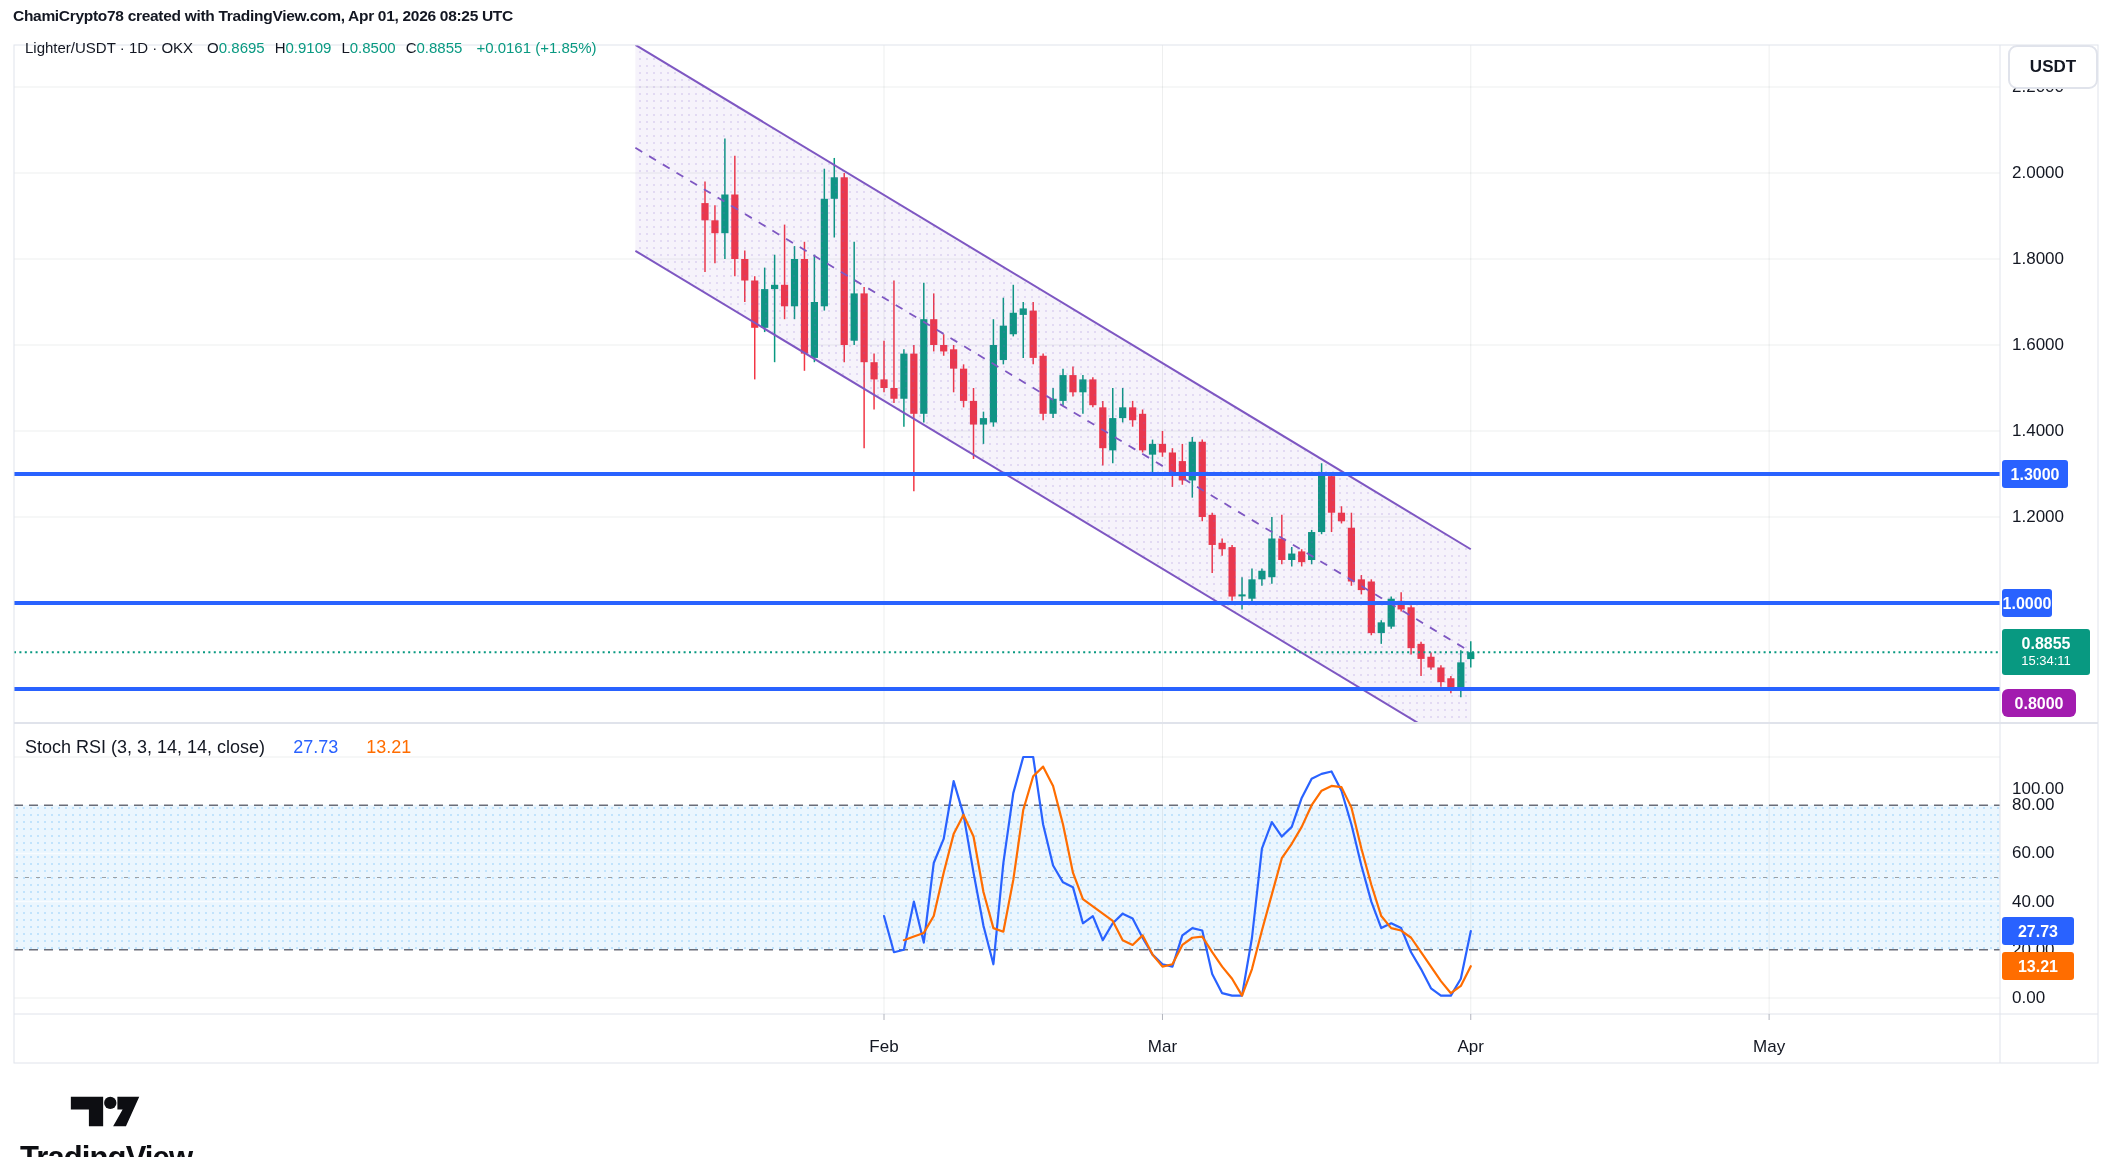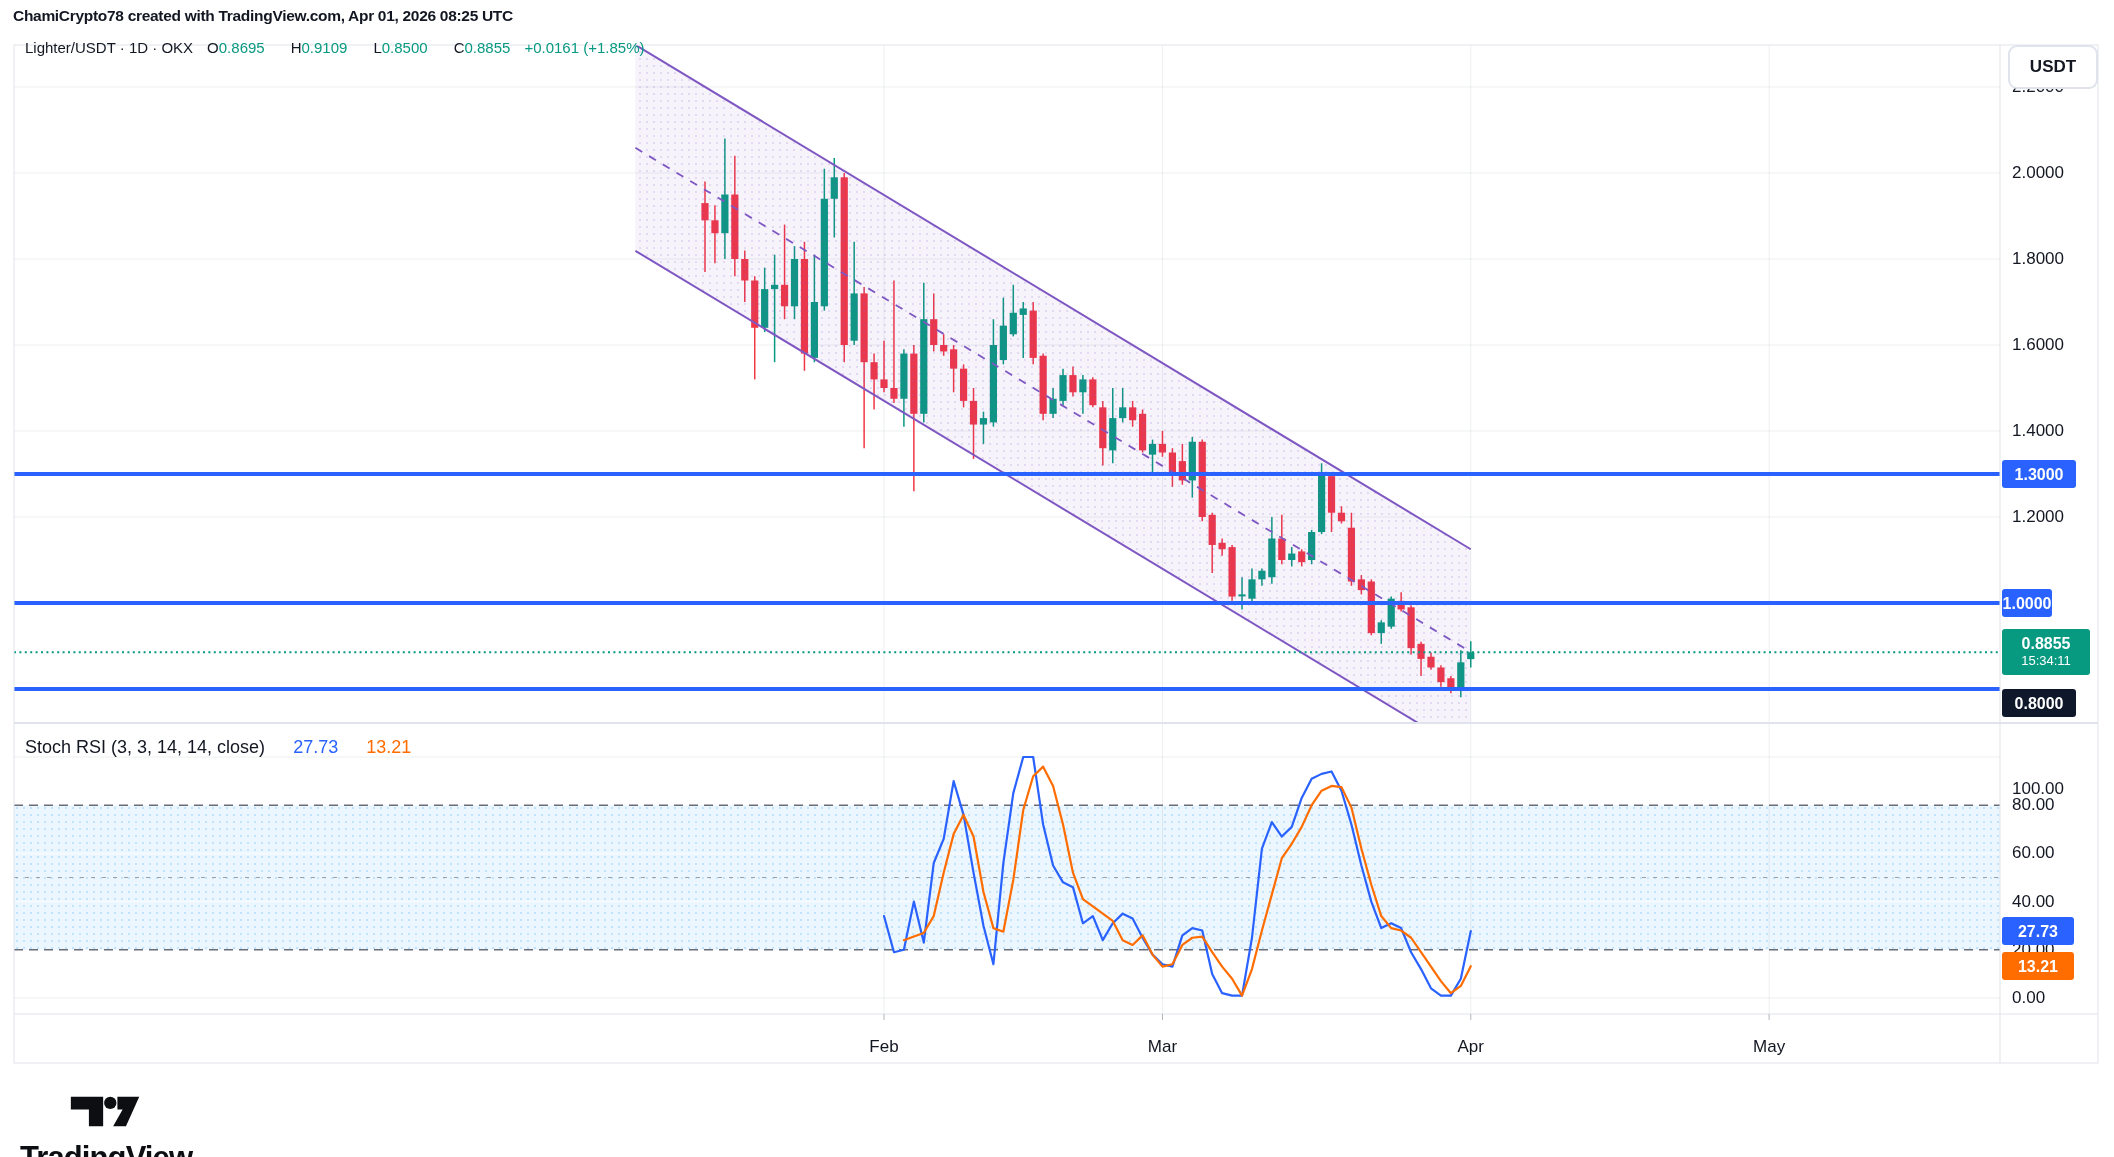--- a/index.html
+++ b/index.html
@@ -4,21 +4,21 @@
 <style>
   html,body{margin:0;padding:0;background:#ffffff;width:2114px;height:1157px;
     font-family:"Liberation Sans",sans-serif;color:#131722;overflow:hidden;}
   .stage{position:relative;width:2114px;height:1157px;background:#fff;}
   #plot{position:absolute;left:0;top:0;}
   #overlay{position:absolute;left:0;top:0;width:2114px;height:1157px;pointer-events:none;}
   .attribution{position:absolute;left:13px;top:7px;font-size:15.5px;font-weight:700;
     letter-spacing:-0.3px;color:#131722;white-space:nowrap;}
   .legend{position:absolute;left:25px;top:39px;font-size:15px;display:flex;gap:14px;
     align-items:baseline;white-space:nowrap;}
-  .legend .ohlc{display:flex;gap:26px;}
+  .legend .ohlc{display:flex;gap:10px;}
   .ohlc .pair .k{color:#131722;}
   .ohlc .pair .v{color:#089981;}
   .legend .chg{color:#089981;}
   .stoch-legend{position:absolute;left:25px;top:737px;font-size:18px;display:flex;gap:28px;
     align-items:baseline;white-space:nowrap;}
   .stoch-legend .kval{color:#2962ff;}
   .stoch-legend .dval{color:#ff6d00;}
   .usdt{position:absolute;left:2008px;top:45px;width:86px;height:40px;background:#fff;
     border:2px solid #e0e3eb;border-radius:9px;display:flex;align-items:center;
     justify-content:center;font-size:17px;font-weight:600;color:#131722;z-index:4;}
@@ -278,23 +278,23 @@
       <div class="axlabel" style="top: 780px;">100.00</div>
       <div class="axlabel" style="top: 796.2px;">80.00</div>
       <div class="axlabel" style="top: 844.4px;">60.00</div>
       <div class="axlabel" style="top: 892.6px;">40.00</div>
       <div class="axlabel" style="top: 940.8px;">20.00</div>
       <div class="axlabel" style="top: 989px;">0.00</div>
       <div class="month" style="left: 884.01px;">Feb</div>
       <div class="month" style="left: 1162.47px;">Mar</div>
       <div class="month" style="left: 1470.76px;">Apr</div>
       <div class="month" style="left: 1769.12px;">May</div>
-      <div class="tag" style="top: 460px; width: 74px; height: 28px; background: rgb(41, 98, 255);">1.3000</div>
+      <div class="tag" style="top: 460px; width: 66px; height: 28px; background: rgb(41, 98, 255);">1.3000</div>
       <div class="tag" style="top: 589px; width: 50px; height: 28px; background: rgb(41, 98, 255);">1.0000</div>
-      <div class="tag" style="top: 689px; width: 74px; height: 28px; background: #0f172a;">0.8000</div>
+      <div class="tag" style="top: 689px; width: 74px; height: 28px; background: #a21caf; border-radius: 6px;">0.8000</div>
       <div class="tag" style="top: 629.235px; width: 88px; height: 46px; background: rgb(8, 153, 129);">
         <span>0.8855</span>
         <span class="sub">15:34:11</span>
       </div>
       <div class="tag" style="top: 917.171px; width: 72px; height: 28px; background: rgb(41, 98, 255);">27.73</div>
       <div class="tag" style="top: 952.164px; width: 72px; height: 28px; background: rgb(255, 109, 0);">13.21</div>
     </div>
 
   <div class="legend" style="z-index:5">
     <span>Lighter/USDT · 1D · OKX</span>

